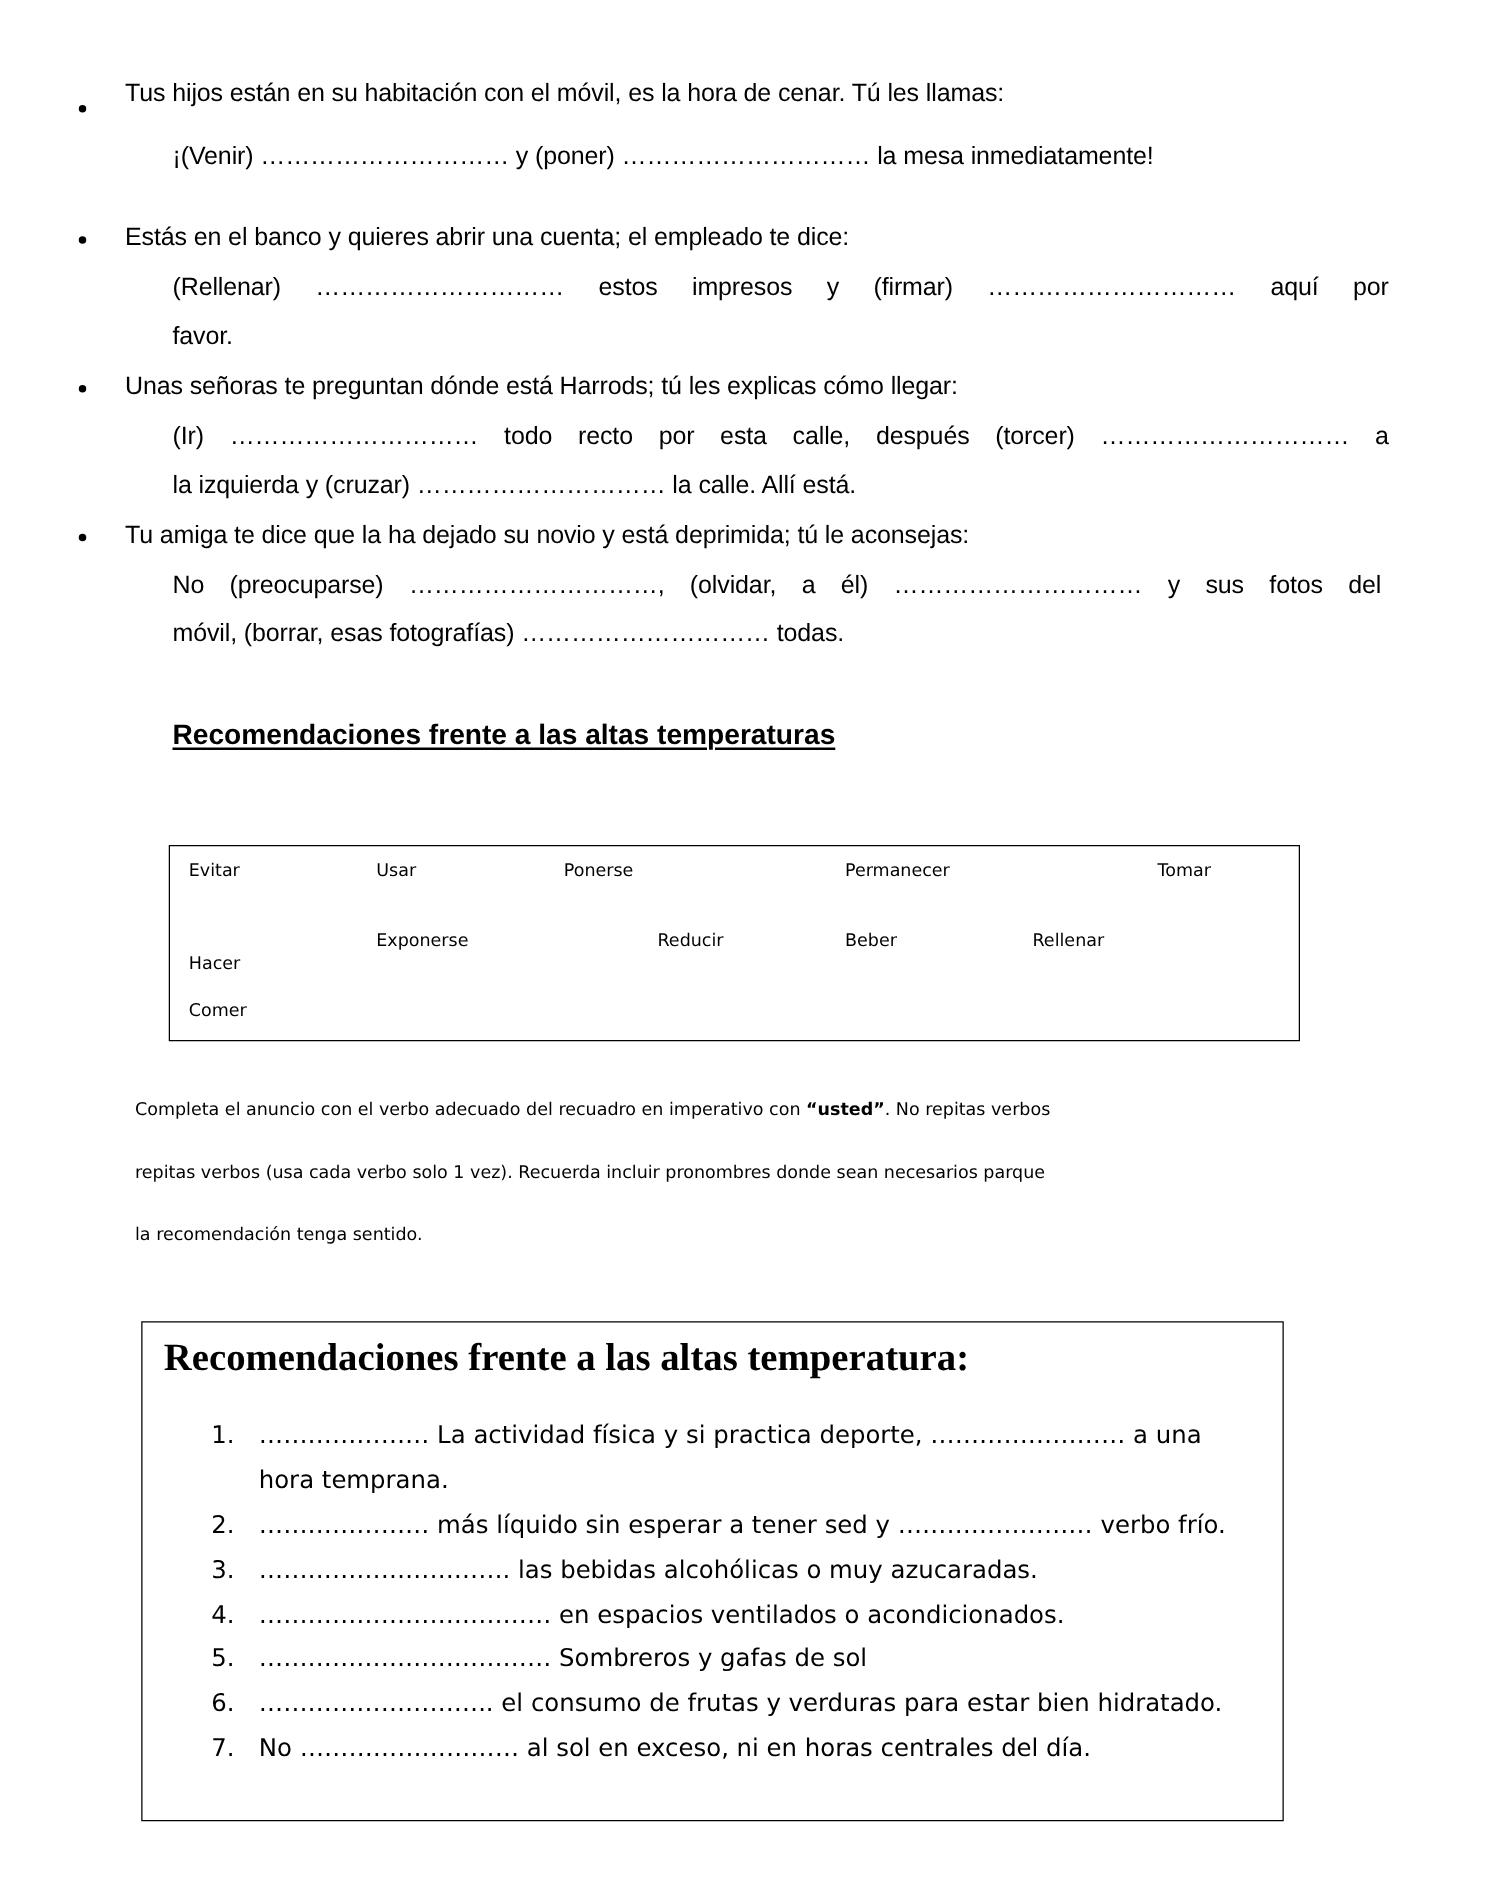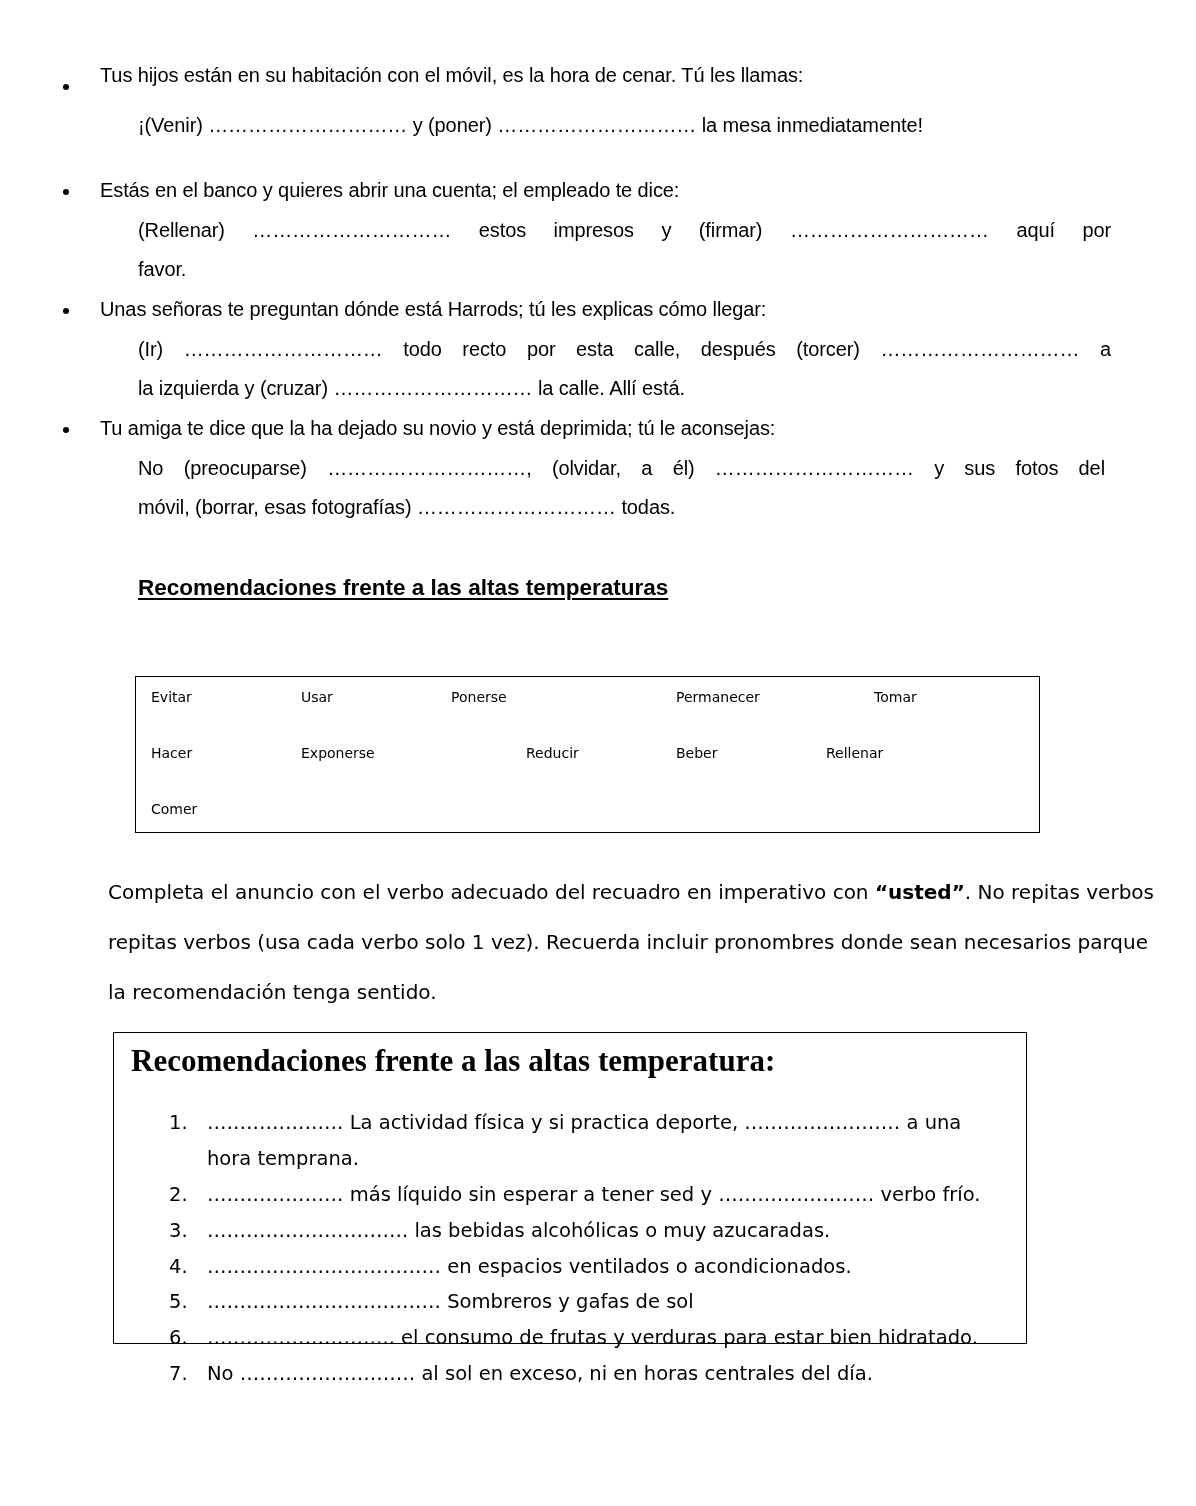--- a/index.html
+++ b/index.html
@@ -3,22 +3,22 @@
   <meta charset="utf-8">
   <style>
     html, body { margin: 0; padding: 0; background: #ffffff; }
     body { width: 1196px; height: 1506px; position: relative; overflow: hidden; color: #000; }
     .abs { position: absolute; white-space: nowrap; }
     .arial { font-family: "Liberation Sans", sans-serif; font-size: 20px; letter-spacing: -0.1px; }
     .bullet { position: absolute; width: 6px; height: 6px; border-radius: 50%; background: #000; }
     .heading { font-family: "Liberation Sans", sans-serif; font-weight: bold; font-size: 22.5px; text-decoration: underline; text-decoration-thickness: 2px; text-underline-offset: 3px; }
     .verbbox { position: absolute; left: 135px; top: 676px; width: 905px; height: 157px; border: 1.5px solid #000; box-sizing: border-box; }
     .verb { position: absolute; font-family: "DejaVu Sans", sans-serif; font-size: 14px; }
-    .instr { font-family: "DejaVu Sans", sans-serif; font-size: 20px; }
-    .recbox { position: absolute; left: 113px; top: 1032px; width: 914px; height: 312px; border: 1.5px solid #000; box-sizing: border-box; }
+    .instr { font-family: "DejaVu Sans", sans-serif; font-size: 14px; }
+    .recbox { position: absolute; left: 113px; top: 1057px; width: 914px; height: 400px; border: 1.5px solid #000; box-sizing: border-box; }
     .rectitle { font-family: "Liberation Serif", serif; font-weight: bold; font-size: 31px; }
     .recline { font-family: "DejaVu Sans", sans-serif; font-size: 19.5px; }
     .num { display: inline-block; width: 38px; }
   </style>
 </head>
 <body>
 
 <div class="bullet" style="left:63px; top:84px;"></div>
 <div class="abs arial" style="left:100px; top:64px;">Tus hijos están en su habitación con el móvil, es la hora de cenar. Tú les llamas:</div>
 <div class="abs arial" style="left:138px; top:114px;">¡(Venir) …………………………  y (poner) …………………………  la mesa inmediatamente!</div>
@@ -38,22 +38,22 @@
 <div class="abs arial" style="left:138px; top:457px; width:967px; text-align:justify; text-align-last:justify;">No (preocuparse) …………………………, (olvidar, a él) …………………………   y sus fotos del</div>
 <div class="abs arial" style="left:138px; top:496px;">móvil, (borrar, esas fotografías) …………………………  todas.</div>
 
 <div class="abs heading" style="left:138px; top:575px;">Recomendaciones frente a las altas temperaturas</div>
 
 <div class="verbbox">
   <div class="verb" style="left:15px; top:12px;">Evitar</div>
   <div class="verb" style="left:165px; top:12px;">Usar</div>
   <div class="verb" style="left:315px; top:12px;">Ponerse</div>
   <div class="verb" style="left:540px; top:12px;">Permanecer</div>
-  <div class="verb" style="left:738px; top:12px;">Tomar</div>
-  <div class="verb" style="left:15px; top:68px;">Hacer</div>
+  <div class="verb" style="left:790px; top:12px;">Tomar</div>
+  <div class="verb" style="left:15px; top:86px;">Hacer</div>
   <div class="verb" style="left:165px; top:68px;">Exponerse</div>
   <div class="verb" style="left:390px; top:68px;">Reducir</div>
   <div class="verb" style="left:540px; top:68px;">Beber</div>
   <div class="verb" style="left:690px; top:68px;">Rellenar</div>
   <div class="verb" style="left:15px; top:124px;">Comer</div>
 </div>
 
 <div class="abs instr" style="left:108px; top:880px;">
   <span>Completa el anuncio con el verbo adecuado del recuadro en imperativo con </span><b>“usted”</b><span>. No repitas verbos</span>
 </div>

